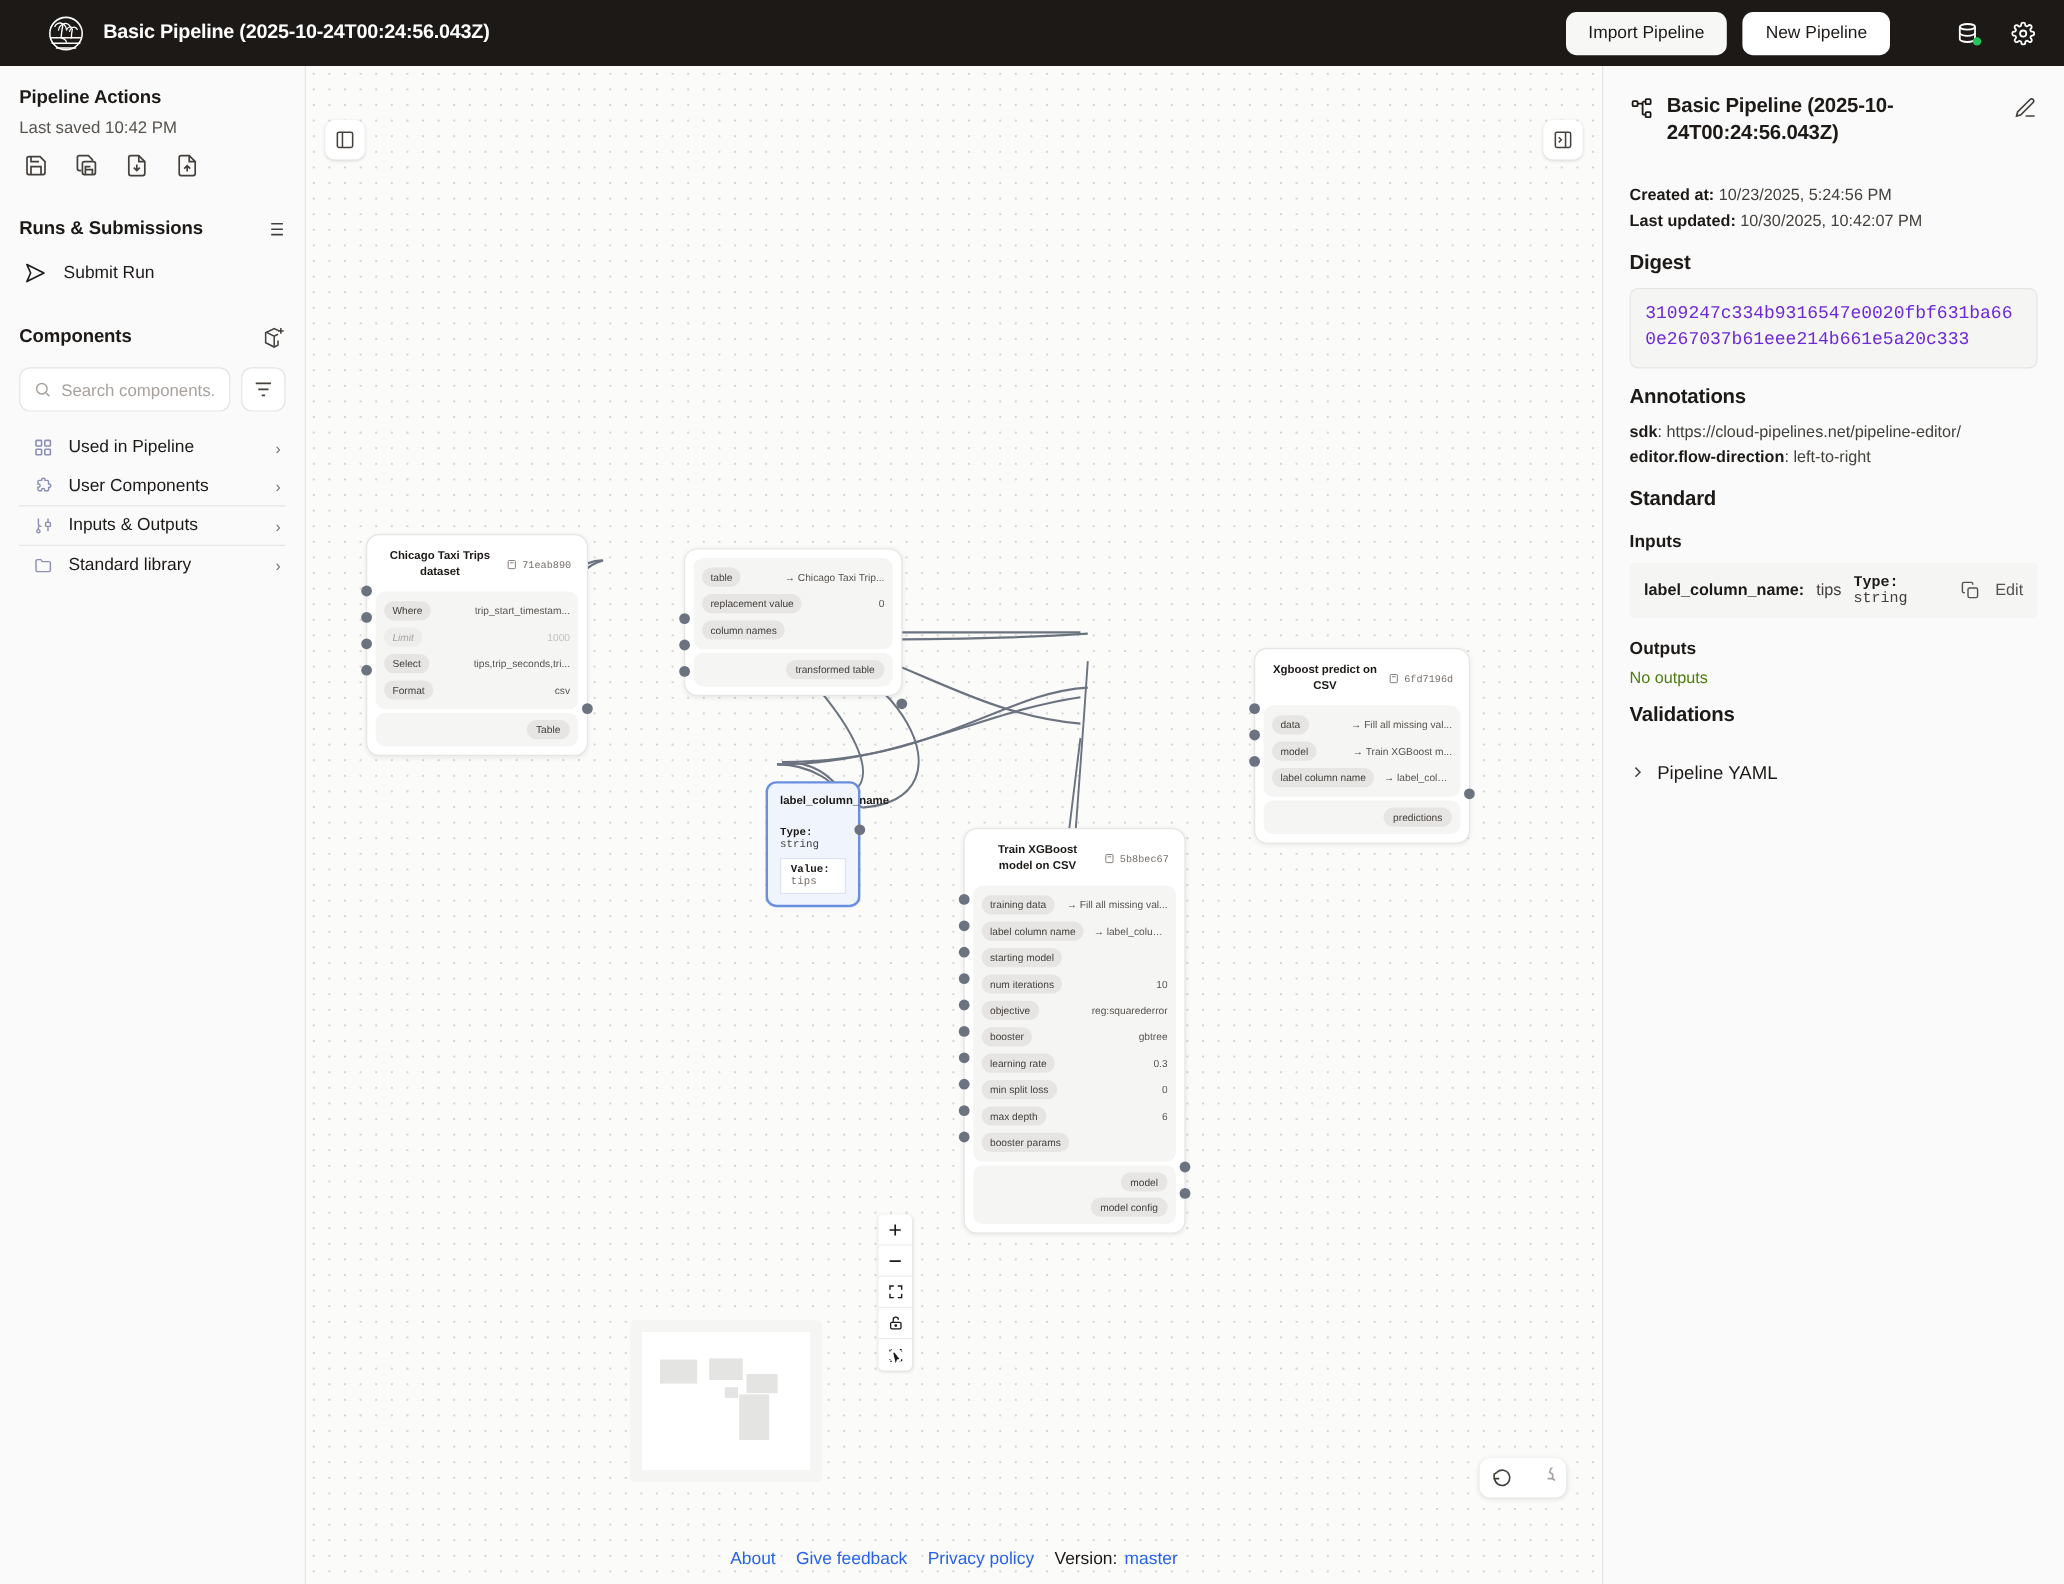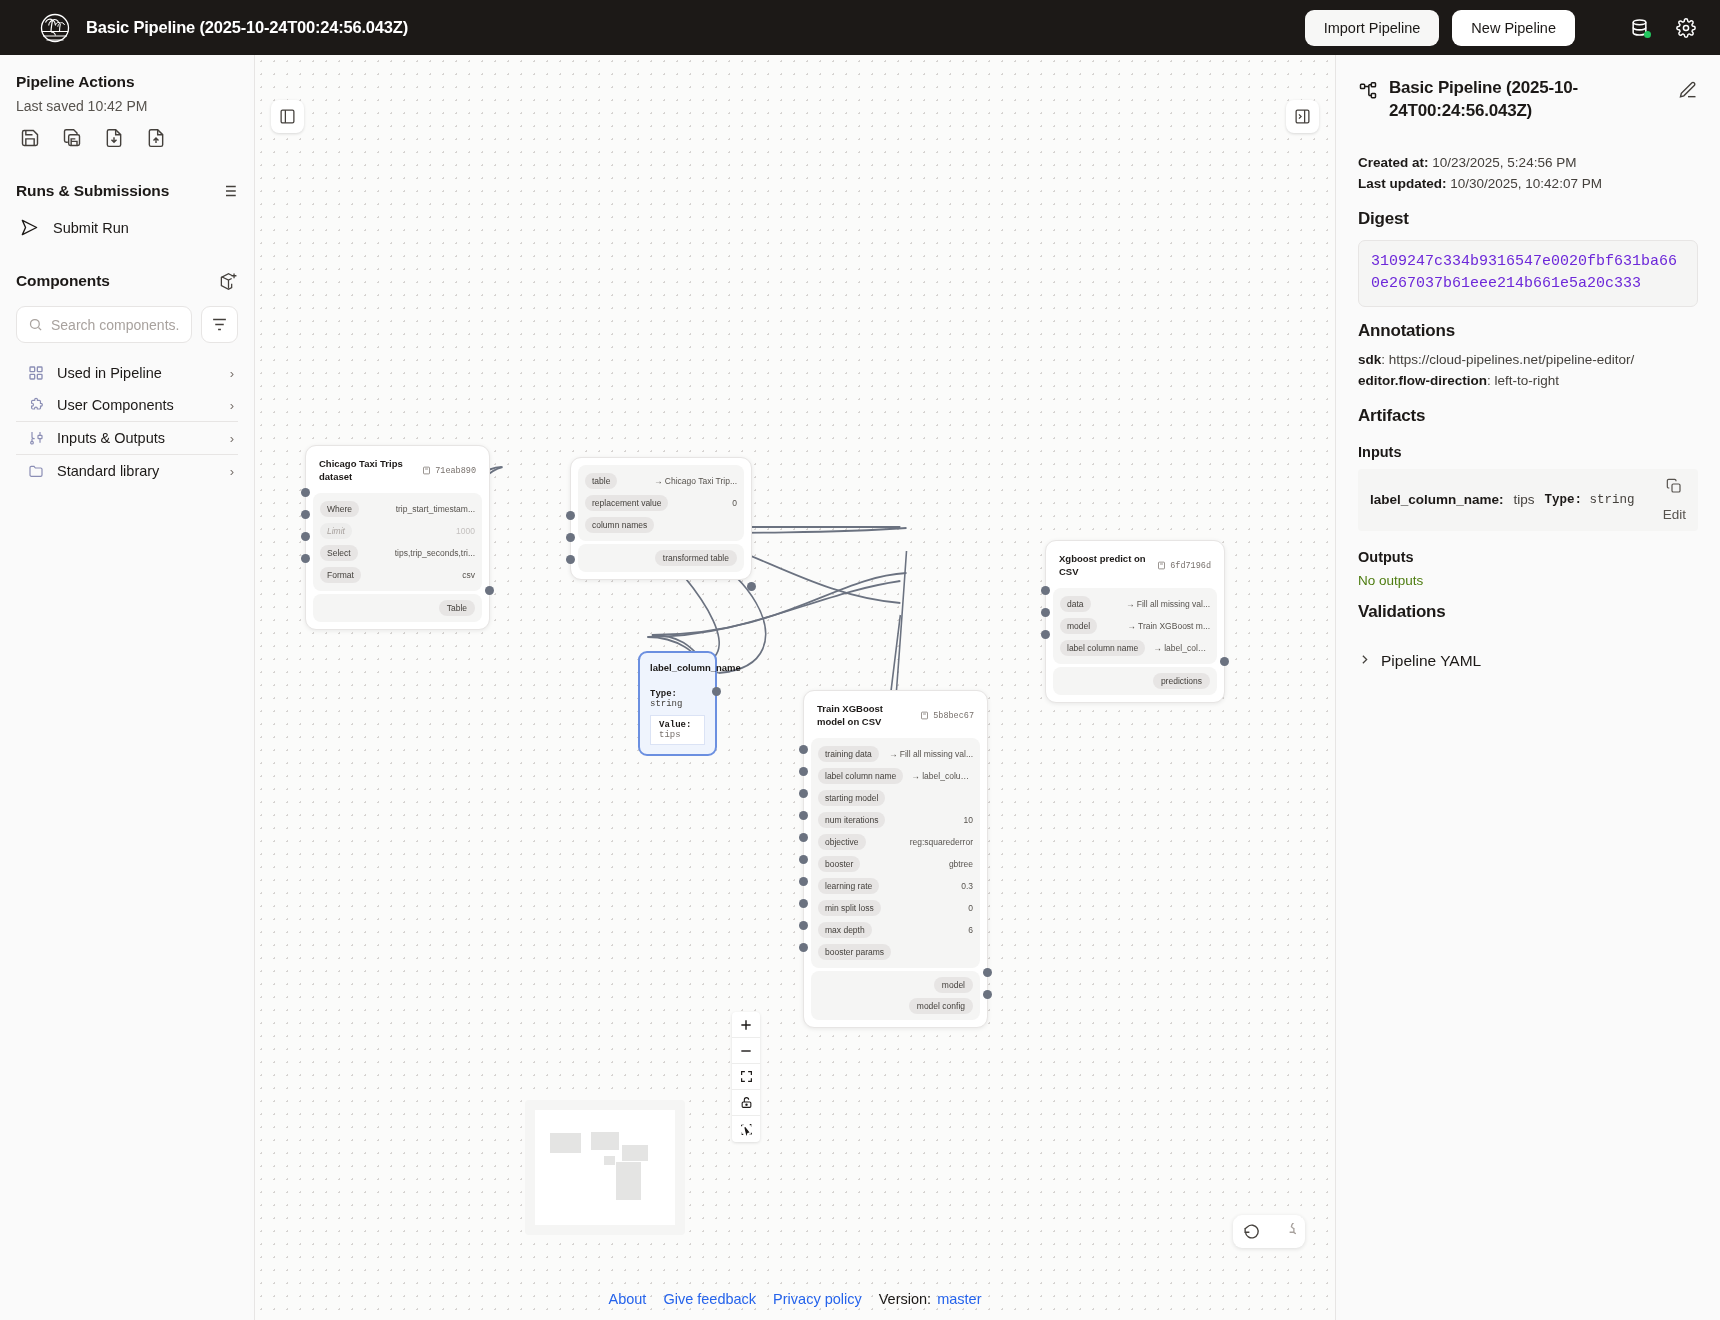--- a/index.html
+++ b/index.html
@@ -82,21 +82,21 @@
   }
   .panel-toggle {
     position: absolute; width: 33px; height: 33px; background: #fff; border-radius: 8px;
     box-shadow: 0 1px 3px rgba(0,0,0,.14); display: flex; align-items: center;
     justify-content: center; cursor: pointer; z-index: 10;
   }
 
   
   .node {
     position: absolute; background: #fff; border: 1px solid #e7e5e4; border-radius: 11px;
-    box-shadow: 0 1px 4px rgba(0,0,0,.08); padding: 7px; z-index: 5;
+    box-shadow: 0 1px 4px rgba(0,0,0,.08); padding: 7px; z-index: 5; text-align: center;
   }
   .node-head { display: flex; align-items: center; justify-content: space-between; gap: 8px; padding: 5px 6px 9px 6px; }
   .node-title { font-size: 9.5px; font-weight: bold; color: #1c1917; line-height: 1.35; }
   .node-hash { display: flex; align-items: center; gap: 4px; font-size: 8.5px;
     font-family: "Liberation Mono", monospace; color: #78716c; white-space: nowrap; }
   .node-body { background: #f5f5f4; border-radius: 8px; padding: 6px 7px; }
   .node-out { background: #f5f5f4; border-radius: 8px; padding: 6px 7px; margin-top: 3px; display: flex; flex-direction: column; align-items: flex-end; gap: 5px; }
   .prow { display: flex; align-items: center; justify-content: space-between; gap: 8px; height: 20px; margin-bottom: 2px; }
   .pill { background: #e7e5e4; border-radius: 9px; padding: 3px 7px; font-size: 8.5px; color: #44403c; white-space: nowrap; }
   .pill.muted { color: #a8a29e; font-style: italic; background: #ededec; }
@@ -165,21 +165,21 @@
   .annot { margin-top: 9px; font-size: 13.5px; color: #44403c; line-height: 1.55; }
   .annot b { color: #1c1917; }
   .rp-h3 { font-size: 14.5px; font-weight: bold; color: #1c1917; margin-top: 18px; }
   .art-row {
     margin-top: 9px; background: #f5f5f4; border-radius: 4px; padding: 9px 12px;
     display: flex; align-items: center; gap: 10px; font-size: 13.5px; color: #44403c;
   }
   .art-row .nm { font-weight: bold; color: #1c1917; }
   .art-row .mono { font-family: "Liberation Mono", monospace; font-size: 12.5px; }
   .art-row .mono b { color: #1c1917; }
-  .art-actions { margin-left: auto; display: flex; align-items: center; gap: 13px; flex-direction: column; }
+  .art-actions { margin-left: auto; display: flex; align-items: center; gap: 13px; }
   .art-actions .ed { font-size: 13.5px; color: #57534e; cursor: pointer; }
   .no-out { margin-top: 8px; font-size: 13.5px; color: #4d7c0f; }
   .valid {
     margin-top: 11px; background: #f0fdf4; border: 1px solid #bbf7d0; border-radius: 7px;
     padding: 13px 15px;
   }
   .valid .ok { font-size: 14.5px; font-weight: bold; color: #15803d; }
   .valid .sub { font-size: 14px; color: #1c1917; margin-top: 6px; }
   .yaml { margin-top: 30px; display: flex; align-items: center; gap: 10px; cursor: pointer; }
   .yaml span.lbl { font-size: 15.5px; color: #1c1917; }
@@ -674,21 +674,21 @@
         <div>
           <b>sdk</b>:
           <span>https://cloud-pipelines.net/pipeline-editor/</span>
         </div>
         <div>
           <b>editor.flow-direction</b>:
           <span>left-to-right</span>
         </div>
       </div>
 
-      <div class="rp-h2">Artifacts</div>
+      <div class="rp-h2">Standard</div>
       <div class="rp-h3">Inputs</div>
       <div class="art-row">
         <span class="nm">label_column_name:</span>
         <span>tips</span>
         <span class="mono">
           <b>Type:</b>
           <span>string</span>
         </span>
         <span class="art-actions">
           <span style="color:#57534e;display:flex">

